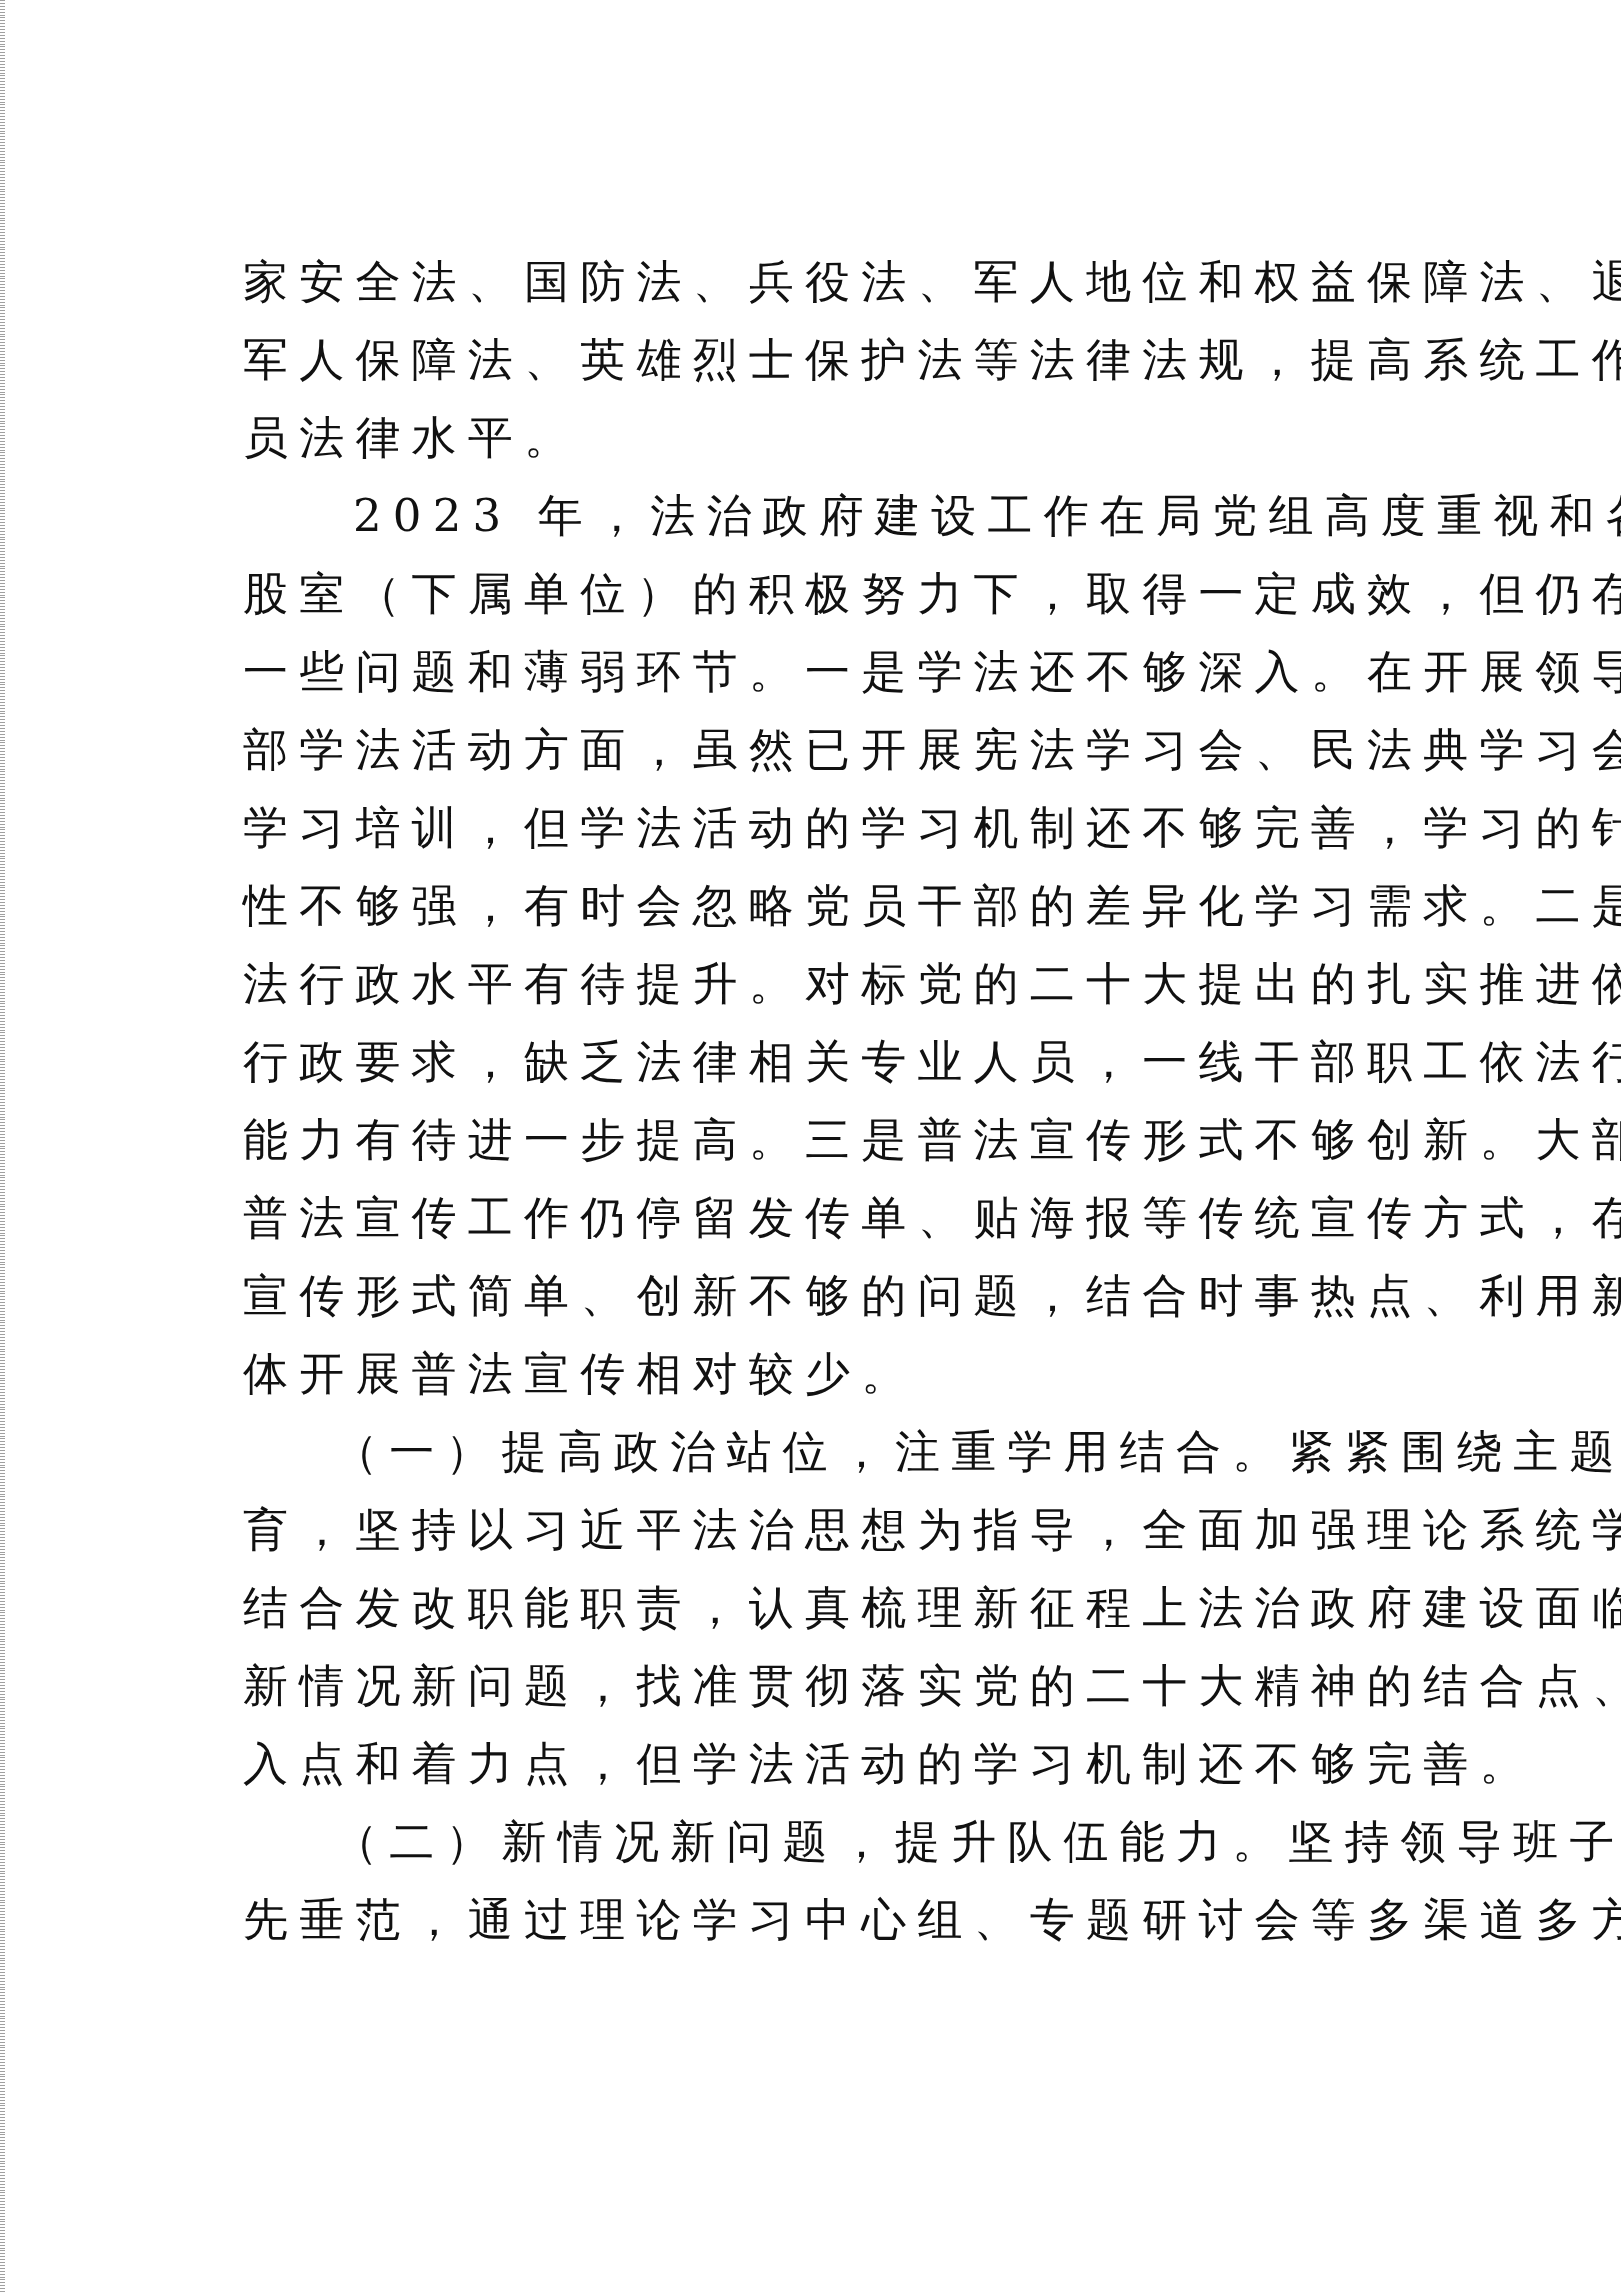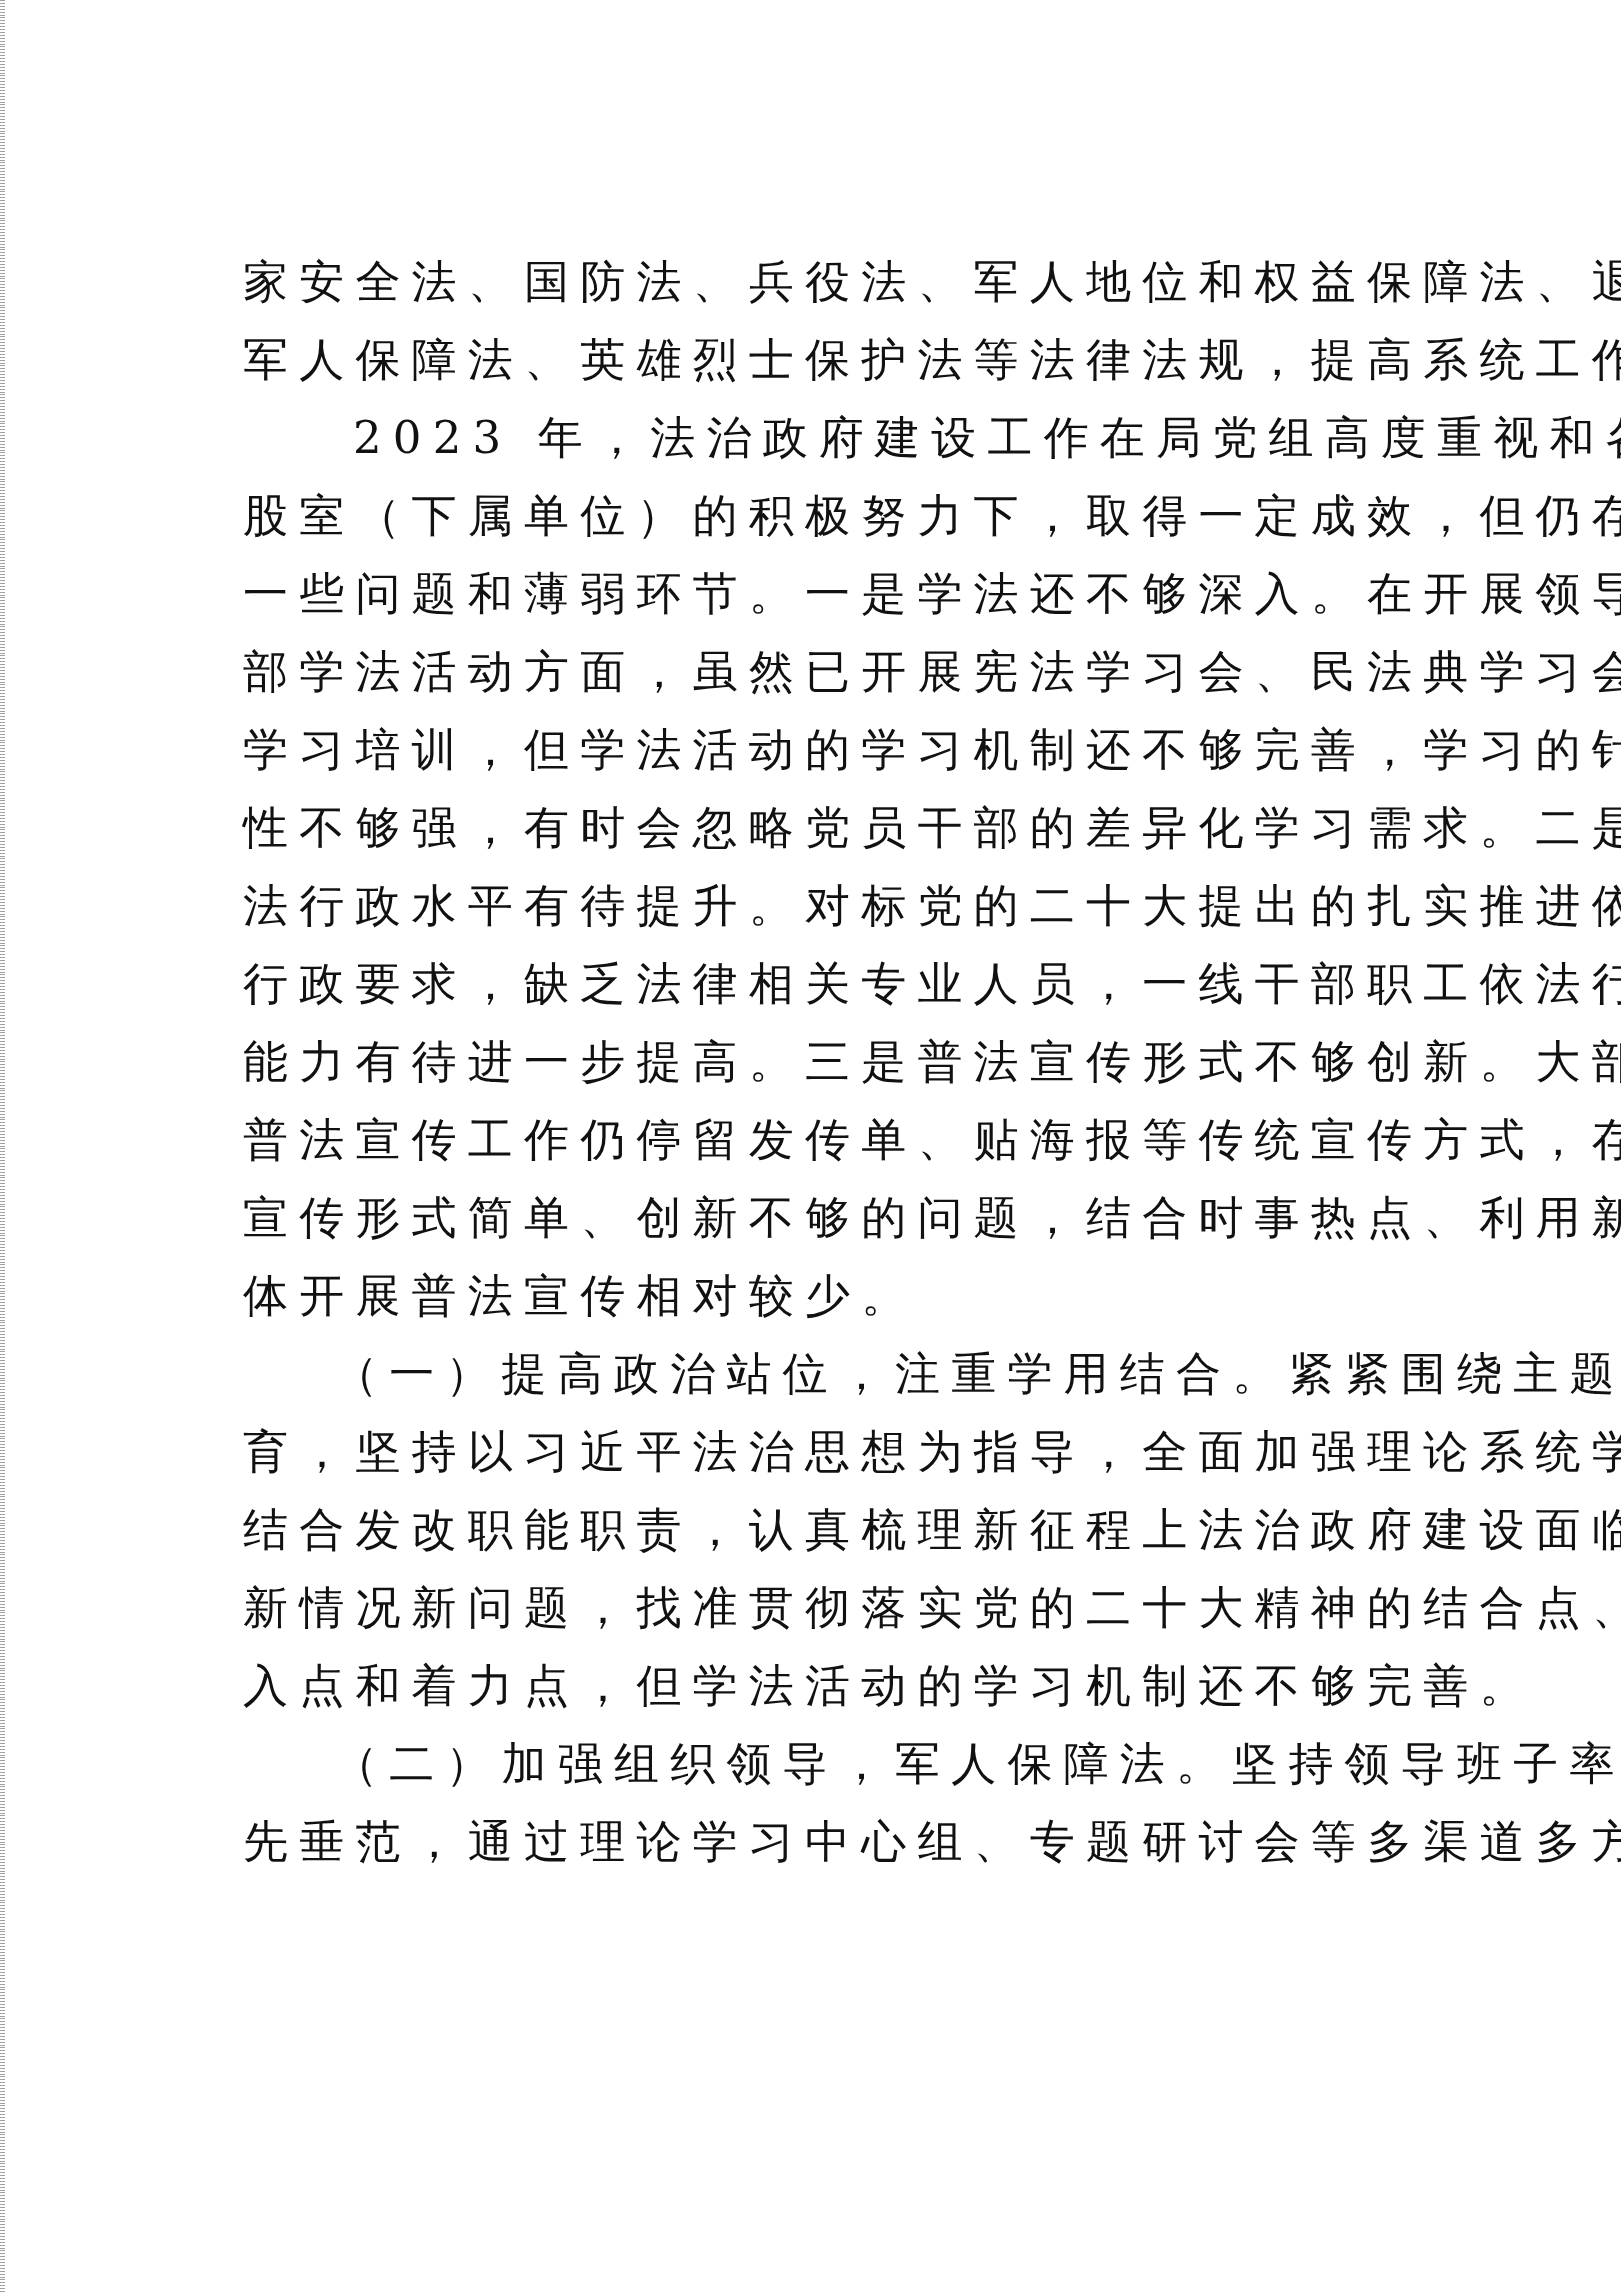--- a/index.html
+++ b/index.html
@@ -55,20 +55,21 @@
   </style>
 </head>
 <body>
 
 <div class="scan-edge"></div>
 
 <div class="page">
 
   <div class="line">家安全法、国防法、兵役法、军人地位和权益保障法、退役</div>
   <div class="line">军人保障法、英雄烈士保护法等法律法规，提高系统工作人</div>
+  <div class="line">员法律水平。</div>
 
 
   <div class="line indent">2023 年，法治政府建设工作在局党组高度重视和各业务</div>
   <div class="line">股室（下属单位）的积极努力下，取得一定成效，但仍存在</div>
   <div class="line"><span>一些问题和薄弱环节。</span><b>一是</b><span>学法还不够深入。在开展领导干</span></div>
   <div class="line">部学法活动方面，虽然已开展宪法学习会、民法典学习会等</div>
   <div class="line">学习培训，但学法活动的学习机制还不够完善，学习的针对</div>
   <div class="line"><span>性不够强，有时会忽略党员干部的差异化学习需求。</span><b>二是</b></div>
   <div class="line">法行政水平有待提升。对标党的二十大提出的扎实推进依法</div>
   <div class="line">行政要求，缺乏法律相关专业人员，一线干部职工依法行政</div>
@@ -77,17 +78,17 @@
   <div class="line">宣传形式简单、创新不够的问题，结合时事热点、利用新媒</div>
   <div class="line">体开展普法宣传相对较少。</div>
 
 
   <div class="line indent" style="padding-left:90px;"><b class="sub-heading">（一）提高政治站位，注重学用结合。</b><span>紧紧围绕主题教</span></div>
   <div class="line">育，坚持以习近平法治思想为指导，全面加强理论系统学习，</div>
   <div class="line">结合发改职能职责，认真梳理新征程上法治政府建设面临的</div>
   <div class="line">新情况新问题，找准贯彻落实党的二十大精神的结合点、切</div>
   <div class="line">入点和着力点，但学法活动的学习机制还不够完善。</div>
 
-  <div class="line indent" style="padding-left:90px;"><b class="sub-heading">（二）加强组织领导，军人保障法。</b><span>坚持领导班子率</span></div>
+  <div class="line indent" style="padding-left:90px;"><b class="sub-heading">（二）新情况新问题，提升队伍能力。</b><span>坚持领导班子率</span></div>
   <div class="line">先垂范，通过理论学习中心组、专题研讨会等多渠道多方式，</div>
 
 </div>
 
 
 </body></html>

